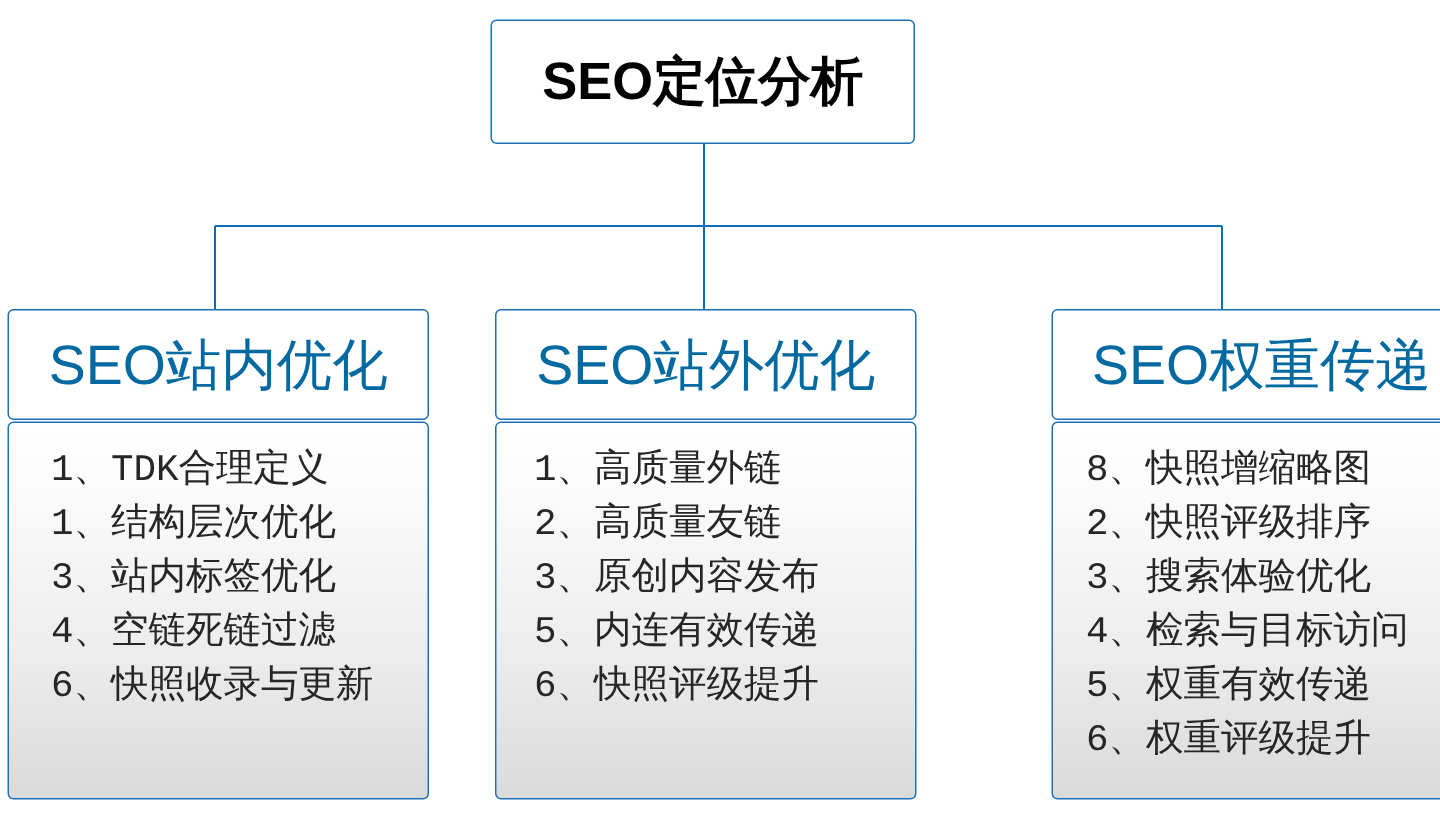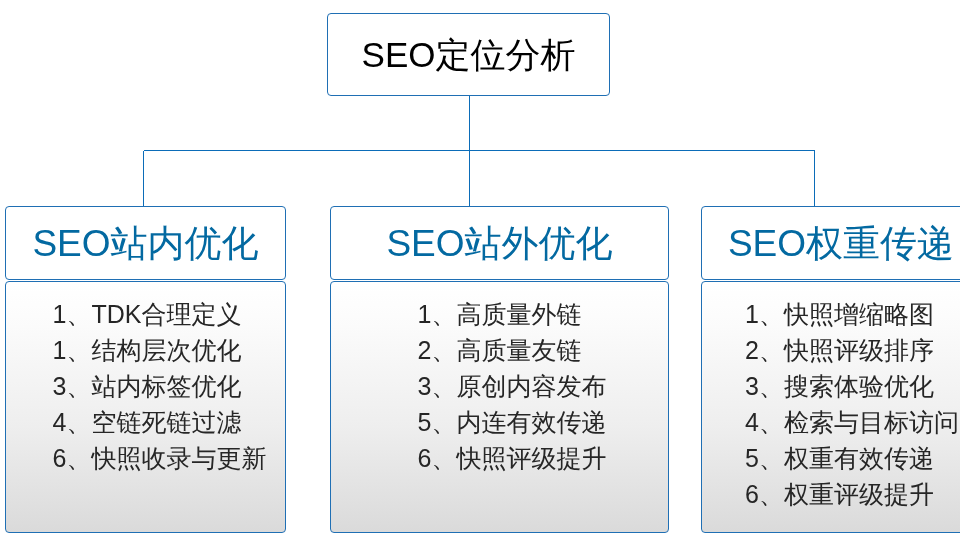--- a/index.html
+++ b/index.html
@@ -46,20 +46,21 @@
     display: flex;
     align-items: center;
     justify-content: center;
   }
   .root-label {
     font-size: 35px;
     color: #000000;
     letter-spacing: 0px;
     line-height: 1;
     white-space: nowrap;
+    font-weight: bold;
   }
 
   
   .branch {
     position: absolute;
     top: 206px;
   }
   .branch-header {
     box-sizing: border-box;
     height: 74px;
@@ -79,35 +80,36 @@
   .branch-list {
     box-sizing: border-box;
     margin-top: 1px;
     height: 252px;
     border: 1.4px solid #1f6fb4;
     border-radius: 4px;
     background: linear-gradient(180deg, #ffffff 0%, #fbfbfb 18%, #eeeeee 58%, #dedede 92%, #dadada 100%);
     padding: 14px 0 0 0;
     display: flex;
     flex-direction: column;
-    align-items: center;
+    align-items: flex-start;
+    font-family: Liberation Mono, monospace;
   }
   .branch-list-inner {
     padding-left: 28px;
   }
   .list-row {
     font-size: 25px;
     color: #262626;
     line-height: 36px;
     white-space: nowrap;
   }
 
   
   #branch-0 { left: 5px;   width: 281px; }
-  #branch-1 { left: 330px; width: 339px; }
+  #branch-1 { left: 330px; width: 281px; }
   #branch-2 { left: 675px; width: 280px; padding-left: 26px; }
 
   #branch-0 .branch-list-inner { padding-left: 28px; }
   #branch-1 .branch-list-inner { padding-left: 25px; }
   #branch-2 .branch-list-inner { padding-left: 22px; }
 </style>
 </head>
 <body>
 
 <div id="canvas">
@@ -155,21 +157,21 @@
       </div>
     </div>
   </div>
 
   <div class="branch" id="branch-2">
     <div class="branch-header">
       <span class="branch-header-label">SEO权重传递</span>
     </div>
     <div class="branch-list">
       <div class="branch-list-inner">
-        <div class="list-row">1、快照增缩略图</div>
+        <div class="list-row">8、快照增缩略图</div>
         <div class="list-row">2、快照评级排序</div>
         <div class="list-row">3、搜索体验优化</div>
         <div class="list-row">4、检索与目标访问</div>
         <div class="list-row">5、权重有效传递</div>
         <div class="list-row">6、权重评级提升</div>
       </div>
     </div>
   </div>
 
 </div>

